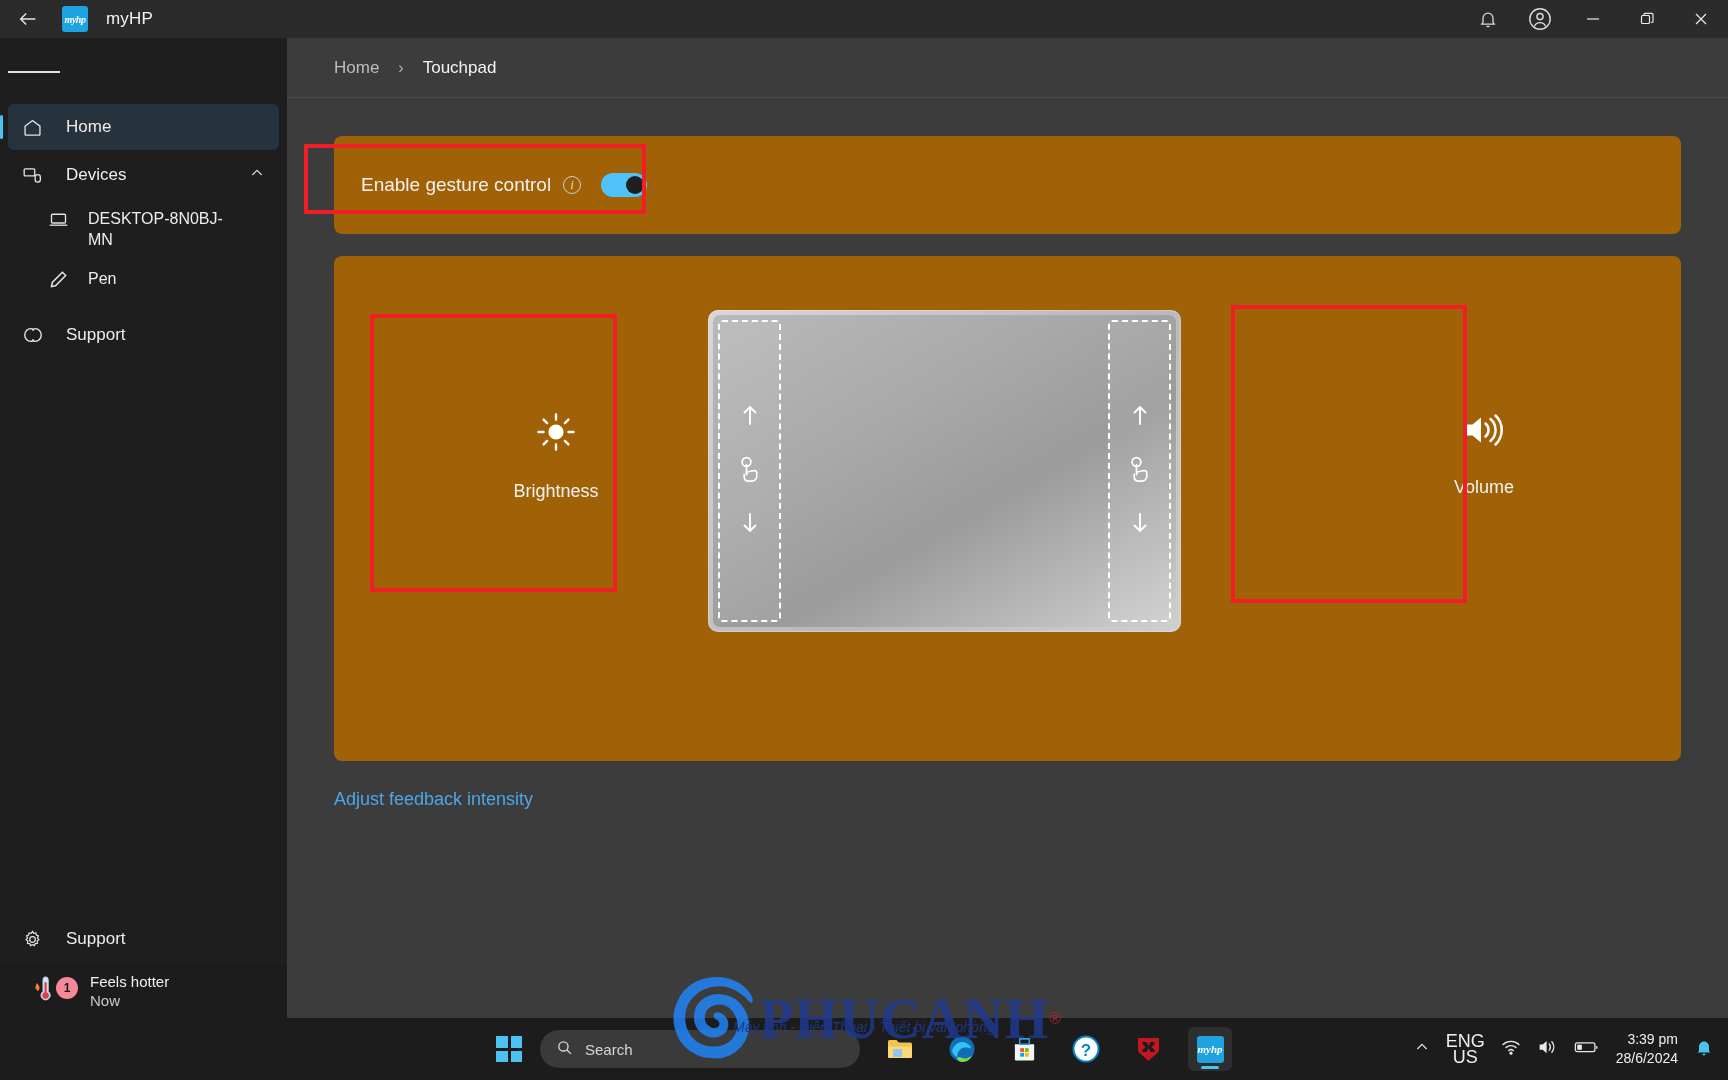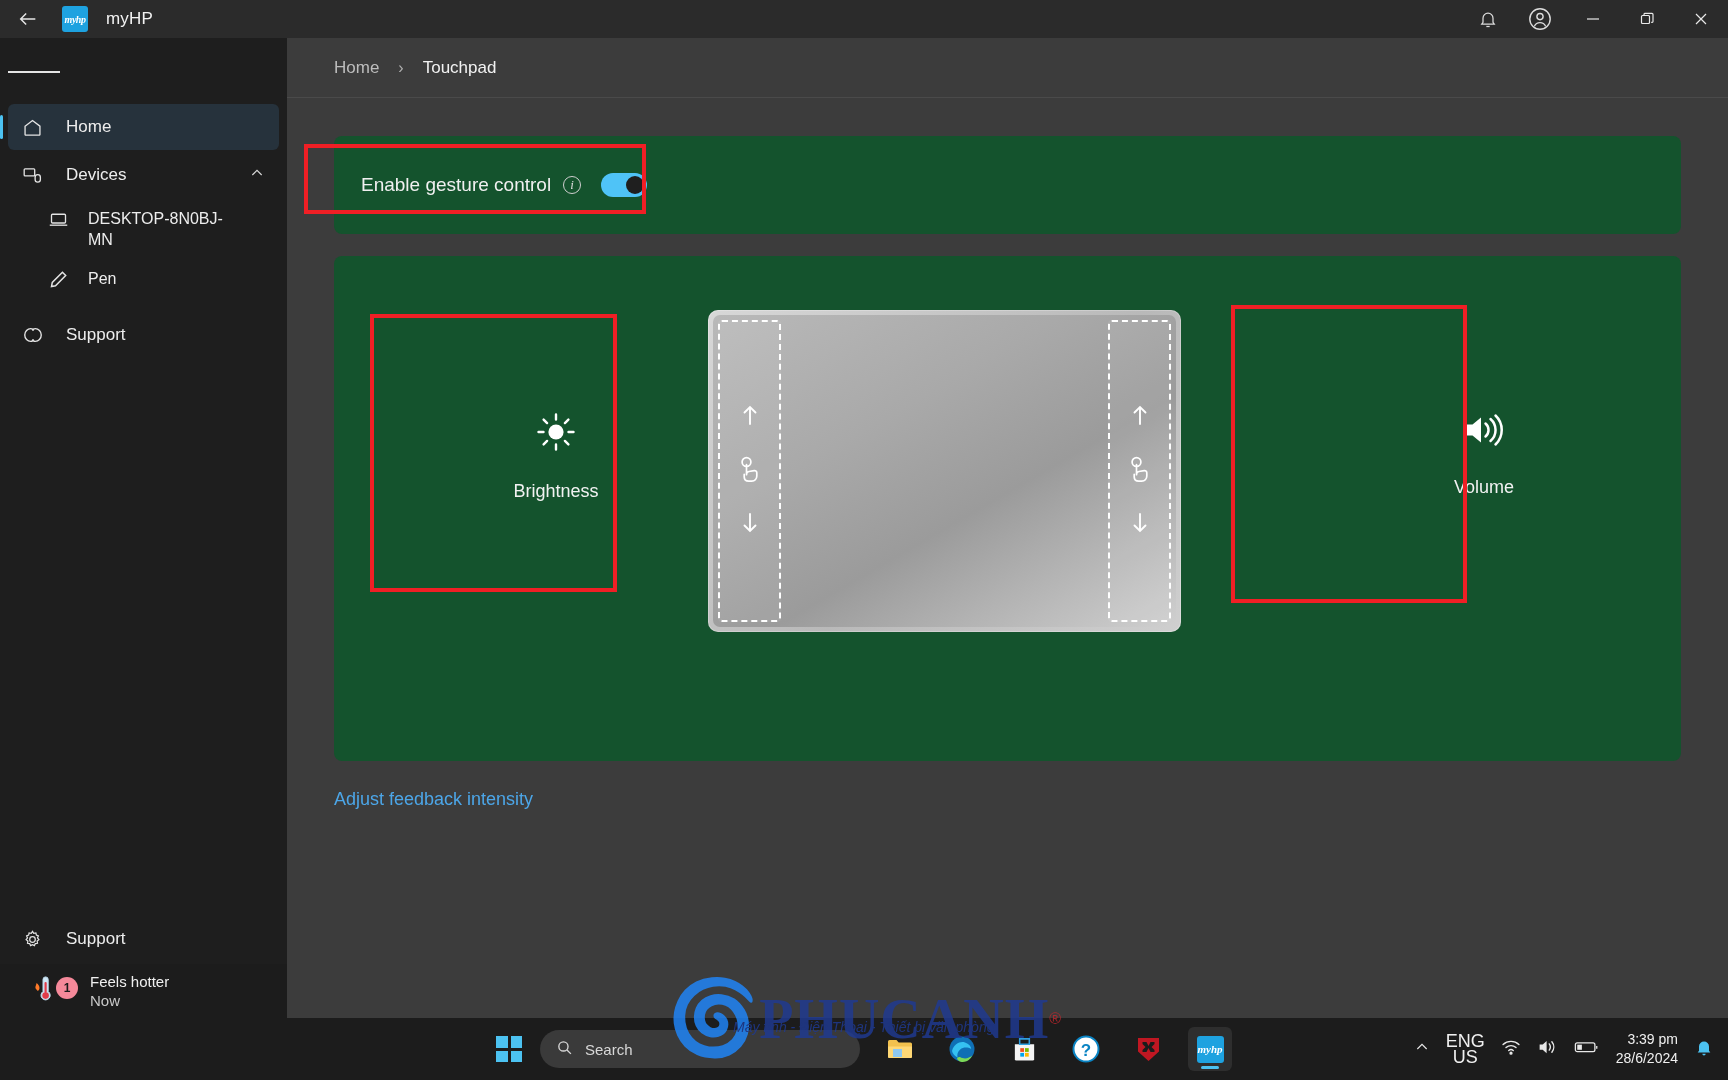--- a/index.html
+++ b/index.html
@@ -70,21 +70,21 @@
 
   
   .content { position:absolute; top:38px; left:287px; width:1441px; height:980px; background:#3c3c3c; }
   .breadcrumb { display:flex; align-items:center; height:60px; padding-left: 47px;
                 border-bottom:1px solid #4a4a4a; font-size:17px; }
   .bc-home { color:#bdbdbd; }
   .bc-sep { color:#b0b0b0; margin: 0 19px; font-size:16px; }
   .bc-cur { color:#f2f2f2; }
 
   .card {
-    margin: 38px 47px 0 47px; background:#14532d; border-radius:8px;
+    margin: 38px 47px 0 47px; background:#a16207; border-radius:8px;
   }
   .card-gesture { height: 98px; display:flex; align-items:center; padding-left: 27px; }
   .gesture-label { color:#f0f0f0; font-size:19px; }
   .info-circle {
     width:18px; height:18px; border:1.6px solid #cfcfcf; border-radius:50%;
     display:inline-flex; align-items:center; justify-content:center;
     font-family:"Liberation Serif", serif; font-style:italic; font-size:13px; color:#dcdcdc;
     margin-left: 12px;
   }
   .toggle { margin-left: 20px; width:46px; height:24px; border-radius:12px; background:#4fc3f7;

